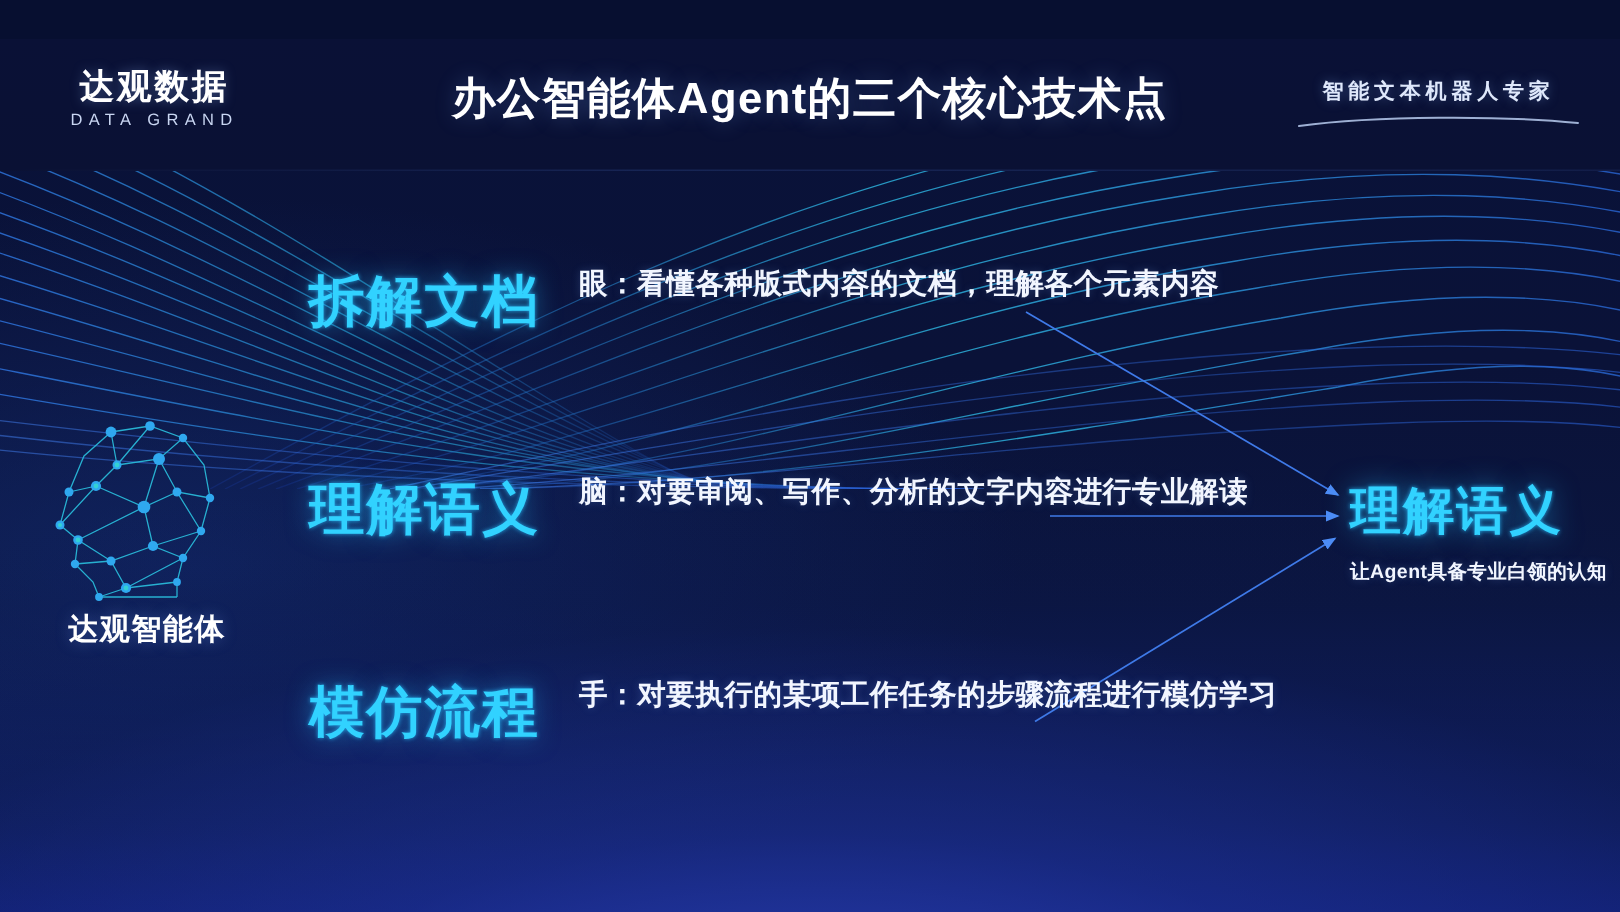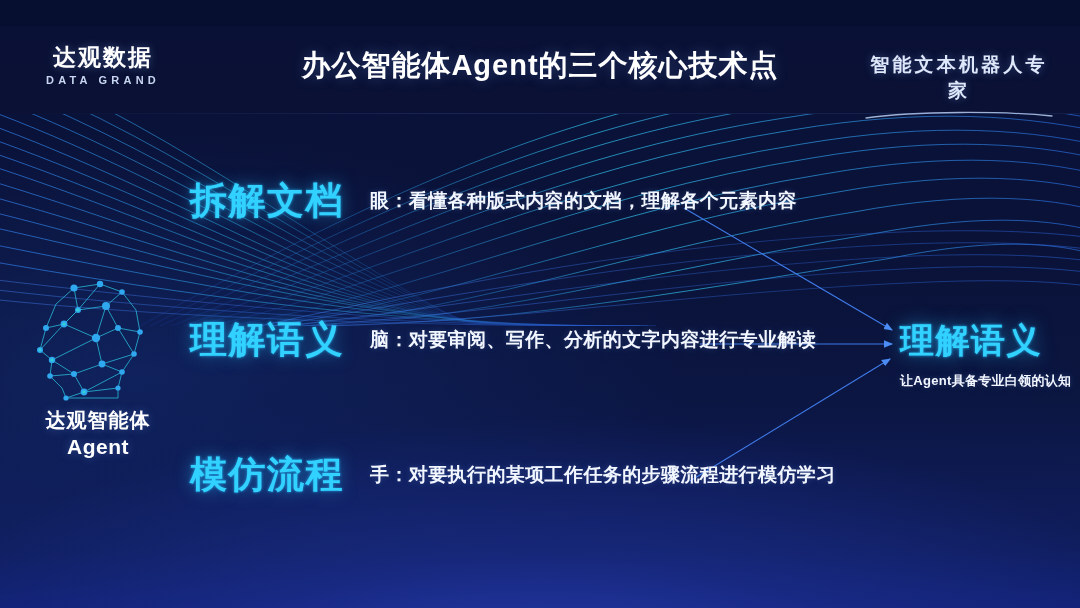--- a/index.html
+++ b/index.html
@@ -27,43 +27,43 @@
   .header:after{
     content:"";position:absolute;left:0;bottom:0;width:100%;height:1px;
     background:linear-gradient(90deg,rgba(90,140,255,0) 0%,rgba(90,140,255,0.16) 40%,rgba(90,140,255,0.10) 100%);
   }
   .logo{position:absolute;left:28px;top:18px;width:150px;text-align:center;}
   .logo-cn{
     color:#ffffff;font-size:23px;font-weight:700;letter-spacing:2px;line-height:1.18;
     text-shadow:0 0 8px rgba(150,190,255,0.35);
   }
   .logo-en{
-    color:#c9d6f2;font-size:11px;font-weight:700;letter-spacing:4.2px;margin-top:3px;
+    color:#c9d6f2;font-size:11px;font-weight:400;letter-spacing:4.2px;margin-top:3px;
   }
   .slide-title{
     position:absolute;left:0;top:20px;width:1080px;text-align:center;
     color:#ffffff;font-size:29px;font-weight:700;letter-spacing:1px;
     text-shadow:0 0 14px rgba(120,170,255,0.30);
   }
   .tagline-wrap{position:absolute;right:24px;top:26px;width:194px;text-align:center;}
   .tagline{
-    color:#dfe8fb;font-size:19px;font-weight:600;letter-spacing:3.2px;
+    color:#dfe8fb;font-size:14px;font-weight:600;letter-spacing:3.2px;
     text-shadow:0 0 8px rgba(130,175,255,0.35);
   }
   .tagline-underline{display:block;margin-top:5px;}
   
   .agent{position:absolute;left:18px;top:250px;width:160px;text-align:center;}
   .agent-head{display:block;margin:0 auto;}
   .agent-label{
     margin-top:6px;color:#ffffff;font-size:20px;font-weight:700;letter-spacing:1px;line-height:1.28;
     text-shadow:0 0 10px rgba(120,170,255,0.35);
   }
   .agent-label .en{display:block;font-size:21px;letter-spacing:0.5px;}
   
-  .row{position:absolute;left:190px;display:flex;align-items:center;}
+  .row{position:absolute;left:206px;display:flex;align-items:flex-start;}
   .row-1{top:150px;}
   .row-2{top:289px;}
   .row-3{top:424px;}
   .row-key{
     color:#31d2ff;font-size:37px;font-weight:700;letter-spacing:1.5px;
     text-shadow:0 0 16px rgba(40,190,255,0.55),0 0 3px rgba(40,190,255,0.8);
     white-space:nowrap;
   }
   .row-desc{
     margin-left:26px;color:#f2f6ff;font-size:19px;font-weight:600;letter-spacing:0.4px;
@@ -210,21 +210,20 @@
       <g fill="#35d6d0" opacity="0.9">
         <circle cx="60" cy="34" r="1.6"></circle>
           <circle cx="46" cy="48" r="1.6"></circle>
         <circle cx="34" cy="84" r="1.6"></circle>
           <circle cx="66" cy="116" r="1.6"></circle>
         <circle cx="22" cy="74" r="1.4"></circle>
       </g>
     </svg>
     <div class="agent-label">
       <span>达观智能体</span>
-      <span class="en">Agent</span>
     </div>
   </div>
 
   <div class="row row-1">
     <div class="row-key">拆解文档</div>
     <div class="row-desc">眼：看懂各种版式内容的文档，理解各个元素内容</div>
   </div>
 
   <div class="row row-3">
     <div class="row-key">模仿流程</div>

